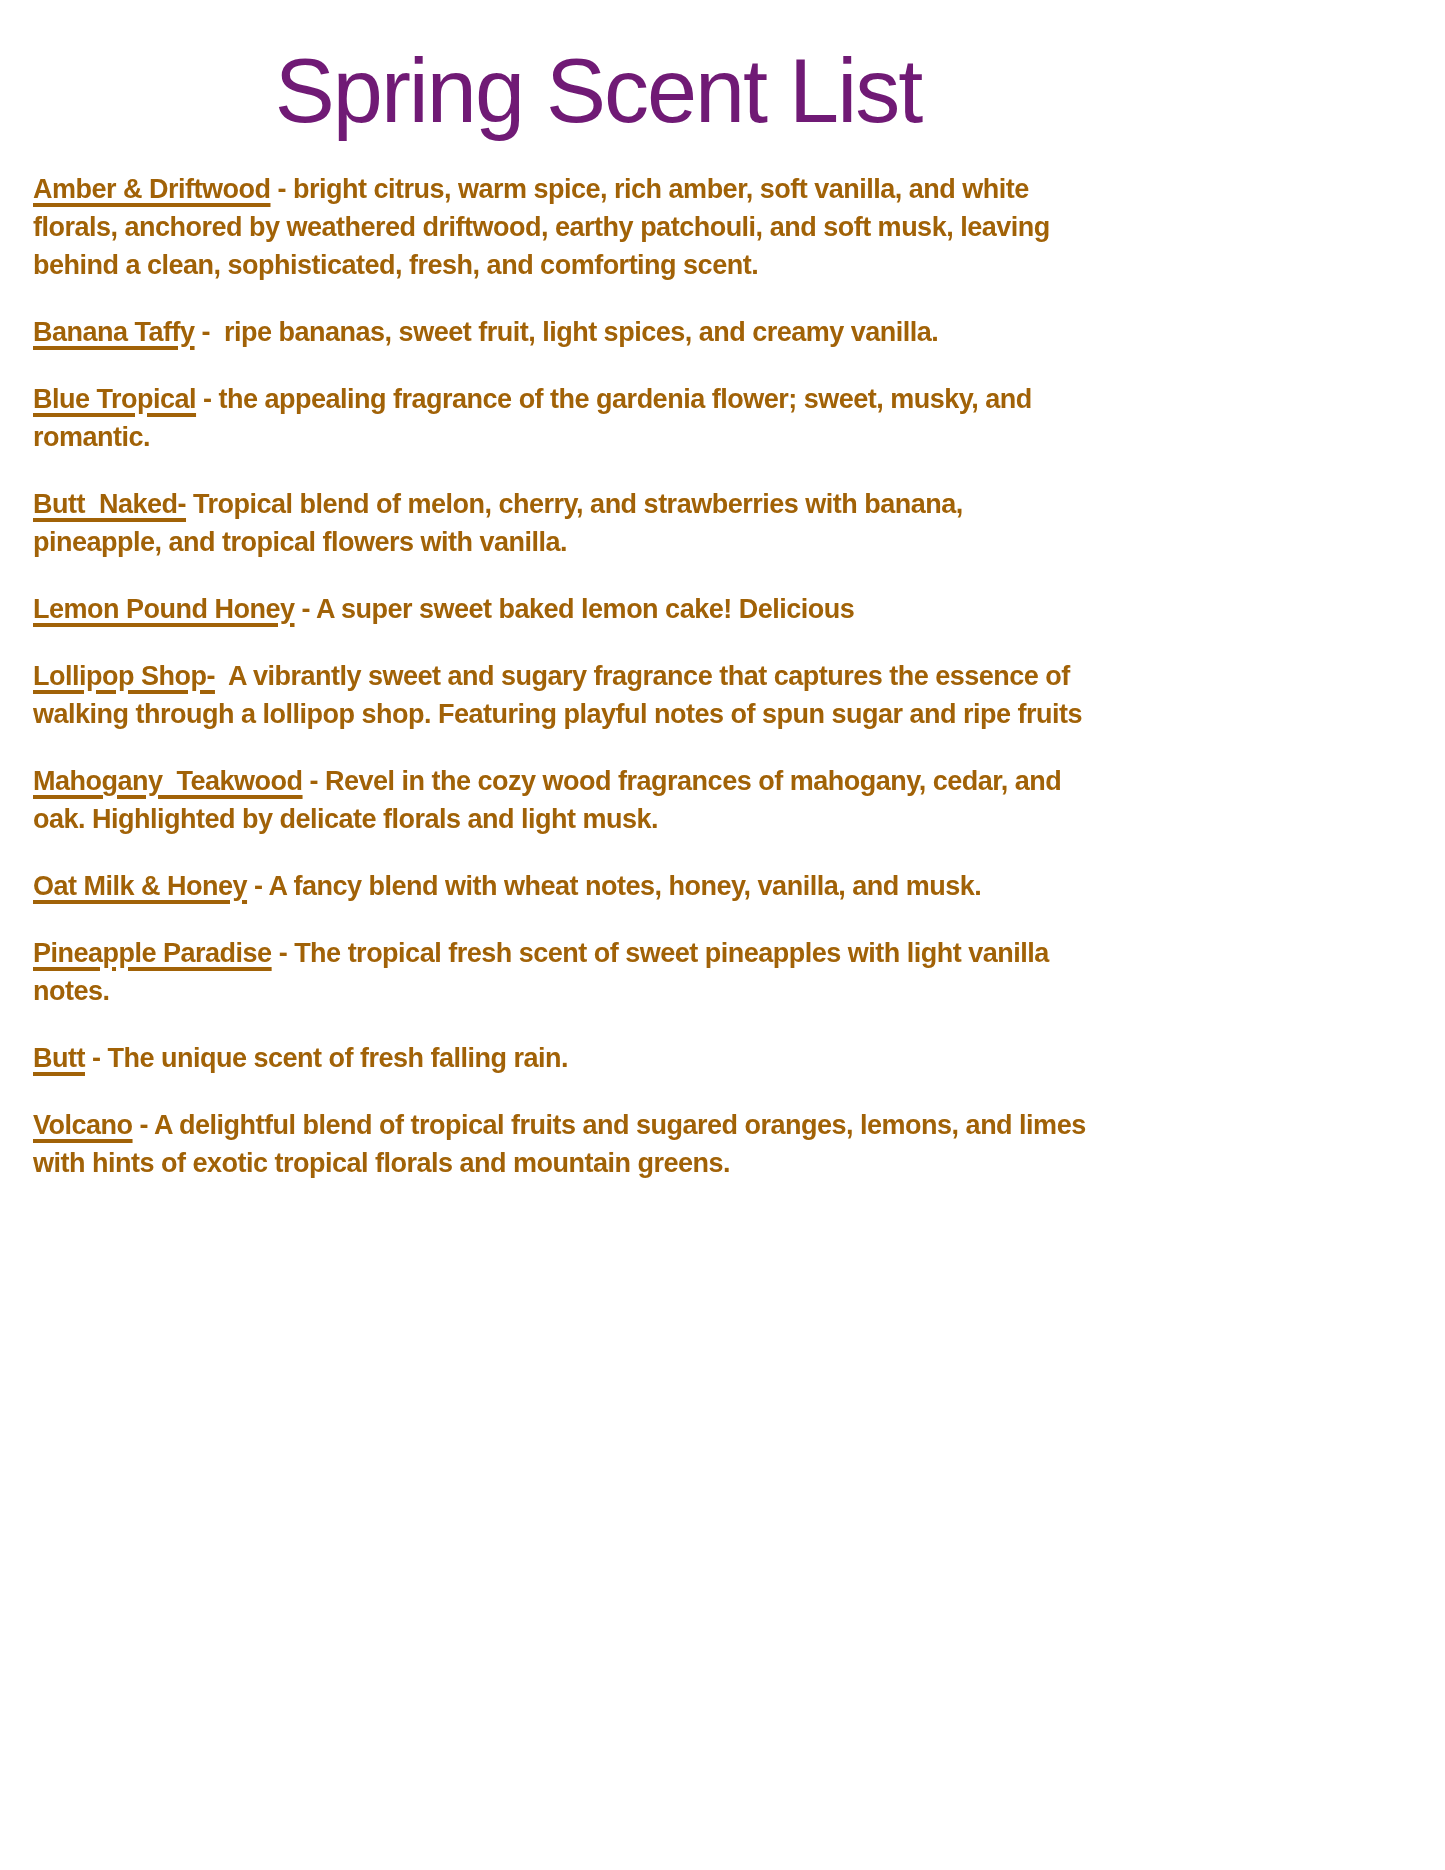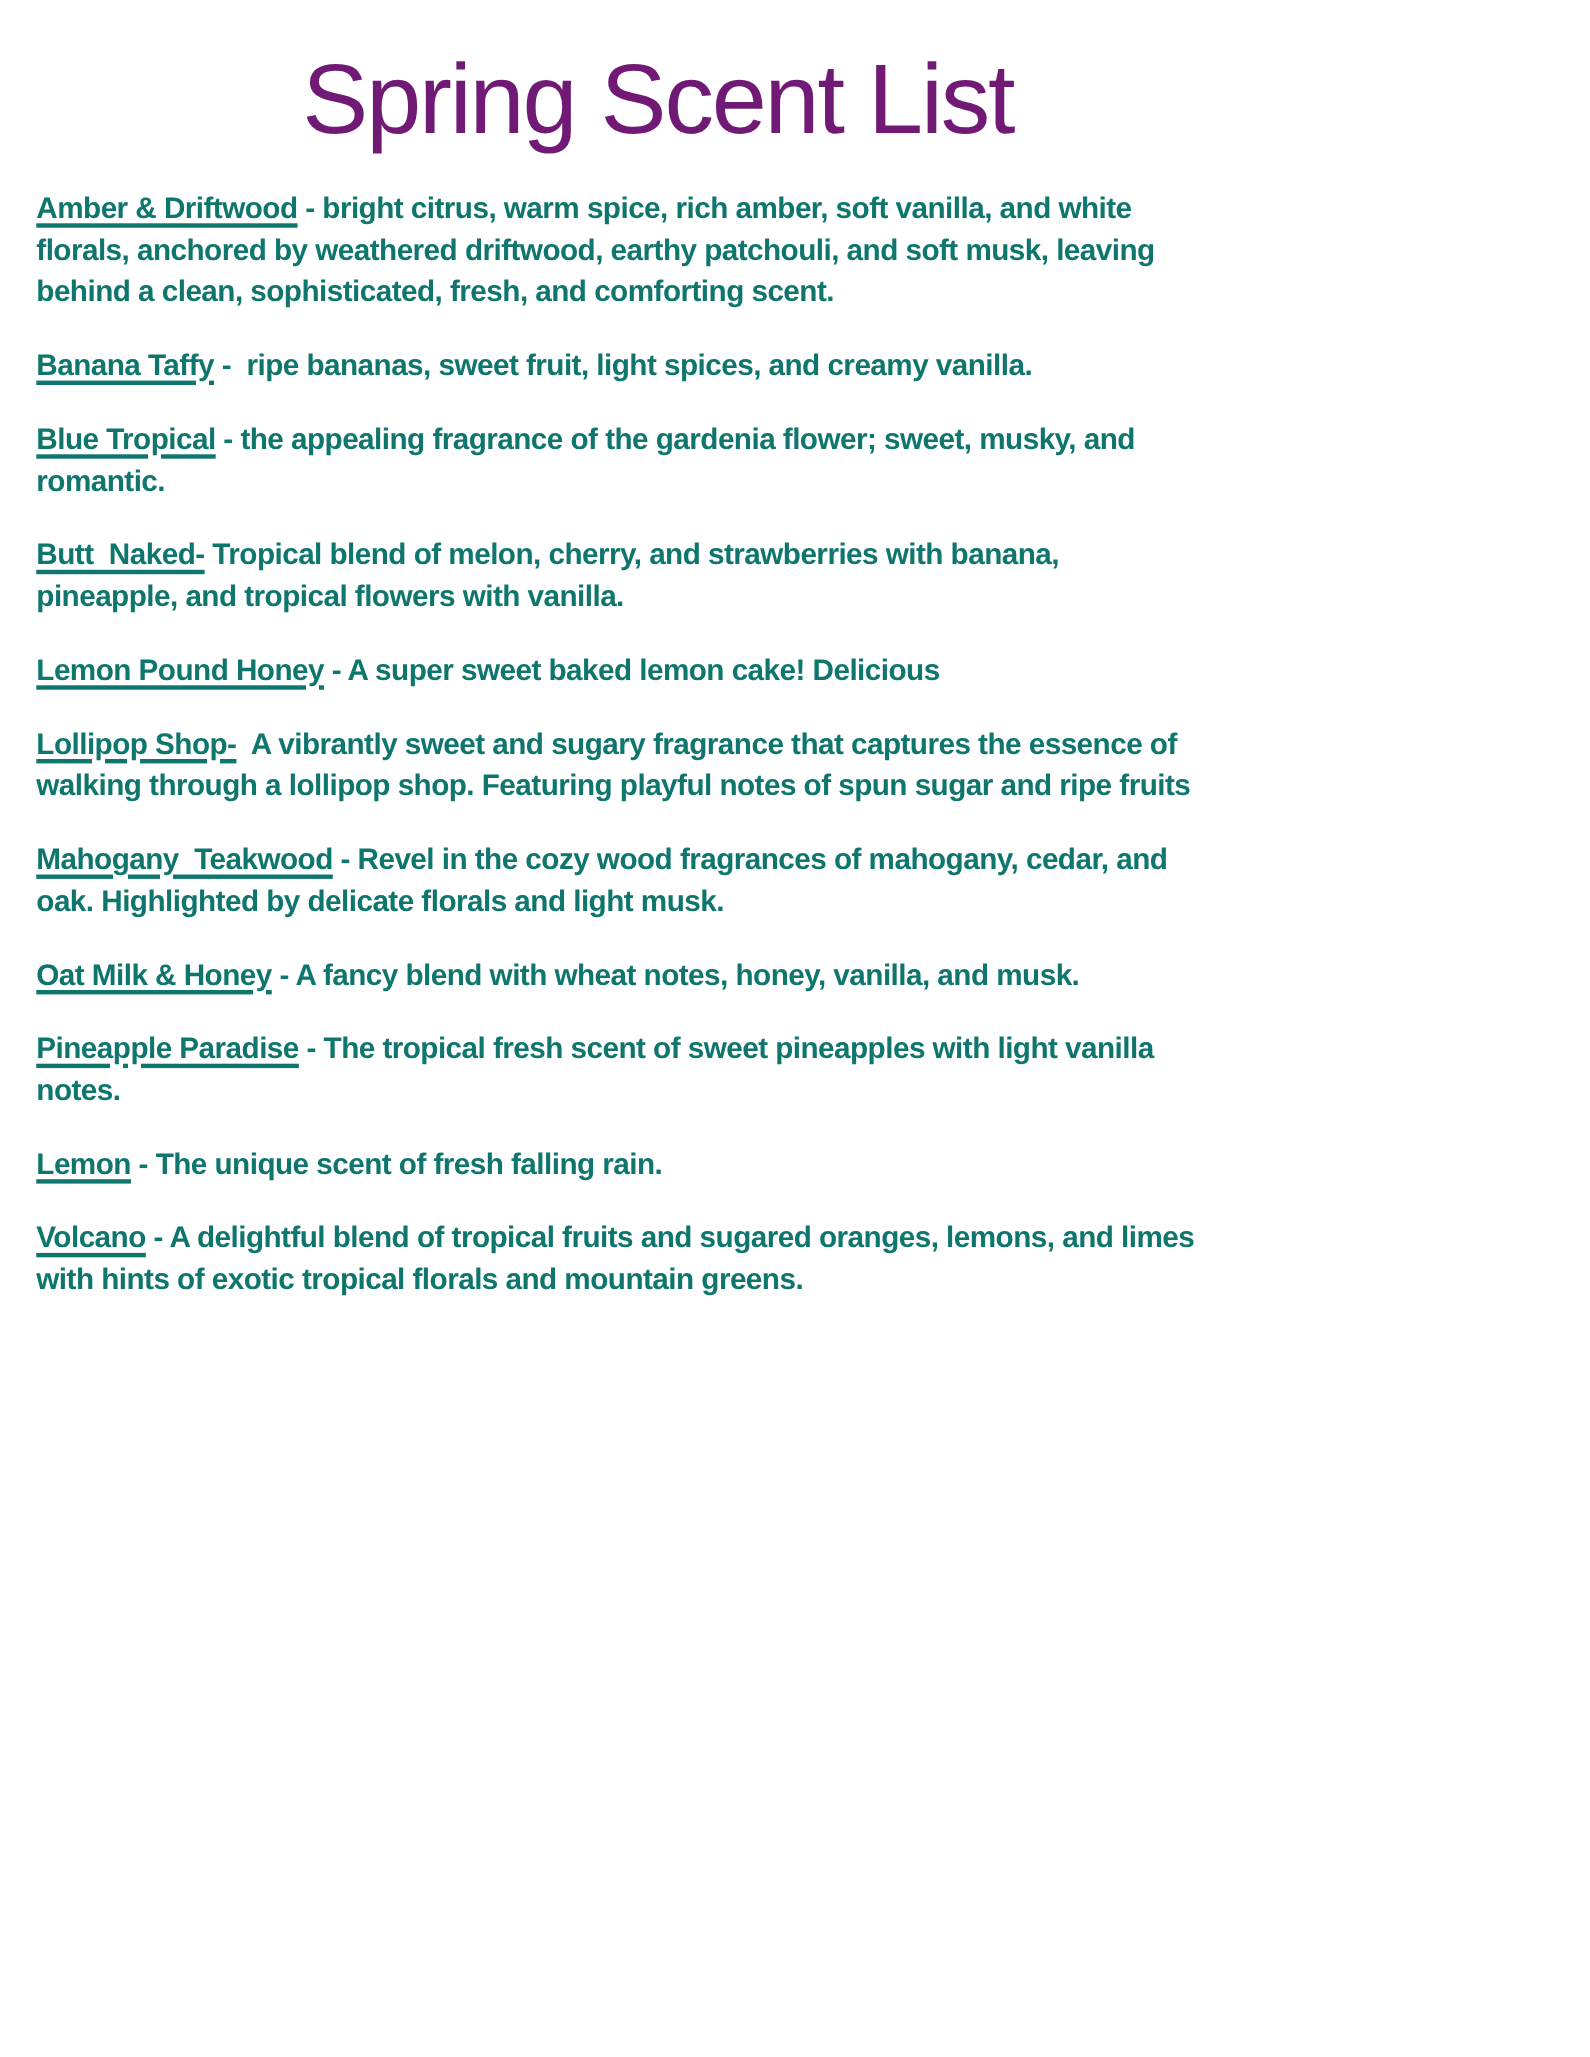--- a/index.html
+++ b/index.html
@@ -30,21 +30,21 @@
     margin: 0 0 28px 0;
   }
   .entry {
     width: 1390px;
     margin: 0 0 29px 0;
     font-size: 27px;
     line-height: 38px;
     font-weight: 700;
     letter-spacing: -0.5px;
     white-space: pre-wrap;
-    color: #0f766e;
+    color: #a16207;
   }
   .entry.gap-lg {
     margin-top: 16px;
   }
   .scent-name {
     text-decoration: underline;
     text-decoration-thickness: 3.5px;
     text-underline-offset: 5px;
   }
 </style>
@@ -74,18 +74,18 @@
 walking through a lollipop shop. Featuring playful notes of spun sugar and ripe fruits</span></p>
 
     <p class="entry"><span class="scent-name">Mahogany  Teakwood</span><span class="sep"> - </span><span class="desc">Revel in the cozy wood fragrances of mahogany, cedar, and
 oak. Highlighted by delicate florals and light musk.</span></p>
 
     <p class="entry"><span class="scent-name">Oat Milk &amp; Honey</span><span class="sep"> - </span><span class="desc">A fancy blend with wheat notes, honey, vanilla, and musk.</span></p>
 
     <p class="entry"><span class="scent-name">Pineapple Paradise</span><span class="sep"> - </span><span class="desc">The tropical fresh scent of sweet pineapples with light vanilla
 notes.</span></p>
 
-    <p class="entry gap-lg"><span class="scent-name">Lemon</span><span class="sep"> - </span><span class="desc">The unique scent of fresh falling rain.</span></p>
+    <p class="entry gap-lg"><span class="scent-name">Butt</span><span class="sep"> - </span><span class="desc">The unique scent of fresh falling rain.</span></p>
 
     <p class="entry"><span class="scent-name">Volcano</span><span class="sep"> - </span><span class="desc">A delightful blend of tropical fruits and sugared oranges, lemons, and limes
 with hints of exotic tropical florals and mountain greens.</span></p>
   </div>
 </div>
 
 </body></html>

